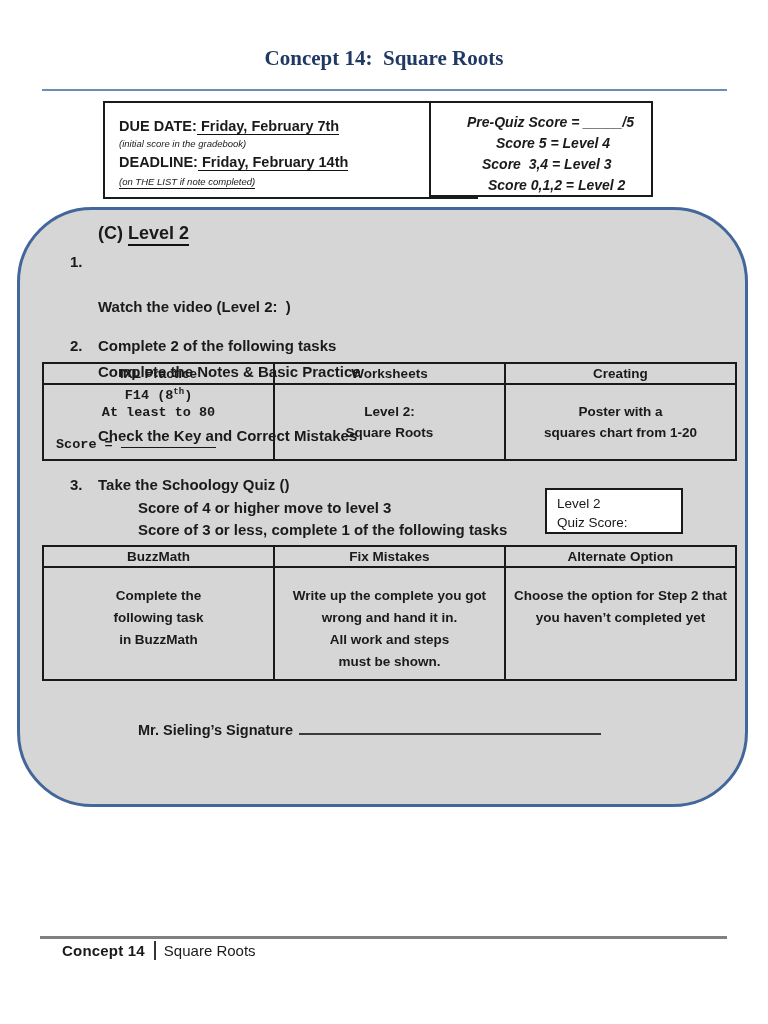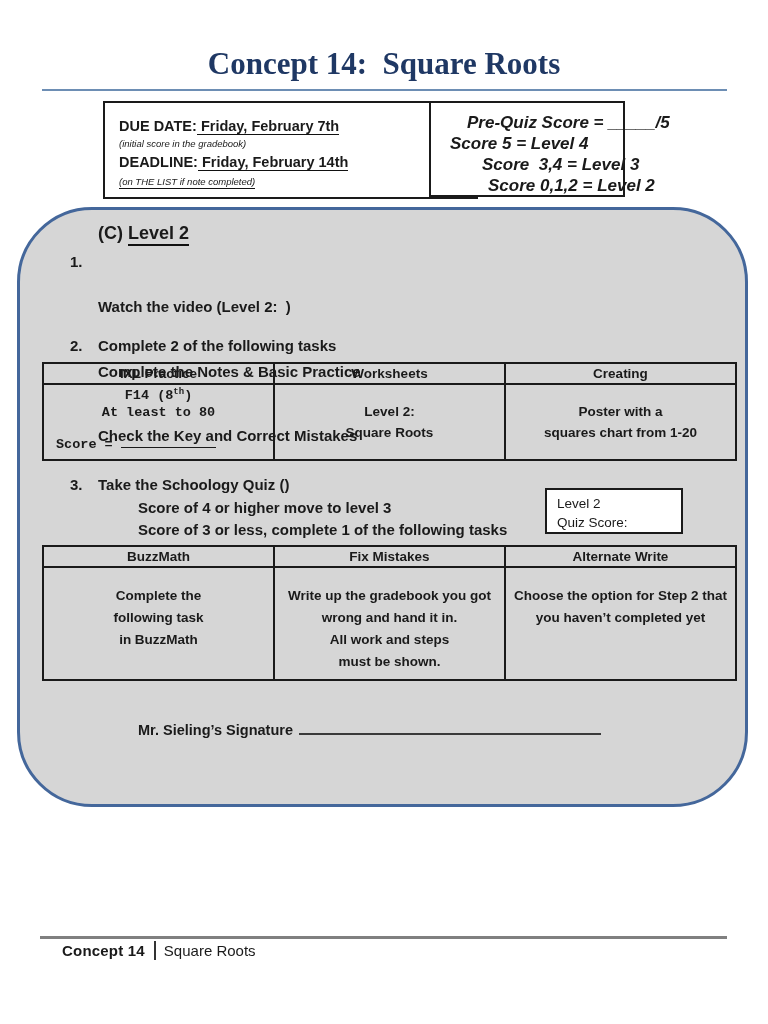--- a/index.html
+++ b/index.html
@@ -1,39 +1,39 @@
 <!DOCTYPE html>
 <html><head>
 <meta charset="utf-8">
 <style>
   html,body{margin:0;padding:0;background:#ffffff;}
   body{width:768px;height:1024px;font-family:"Liberation Sans",sans-serif;color:#1a1a1a;}
   .page{position:relative;width:768px;height:1024px;background:#ffffff;overflow:hidden;}
 
   
   .title{position:absolute;top:46px;left:0;width:768px;text-align:center;
-         font-family:"Liberation Serif",serif;font-weight:700;font-size:31px;
+         font-family:"Liberation Serif",serif;font-weight:700;font-size:21px;
          color:#1F3864;white-space:pre;}
   .title-rule{position:absolute;top:89px;left:42px;width:685px;height:2px;background:#6D8EB4;}
 
   
   .due-box{position:absolute;left:103px;top:101px;width:375px;height:98px;
            border:2px solid #1a1a1a;background:#fff;box-sizing:border-box;
            padding:15px 8px 17px 14px;}
   .due-main{font-size:14.5px;font-weight:700;line-height:17px;white-space:pre;}
   .u-val{border-bottom:1.6px solid #111;}
   .due-note{font-size:9.5px;font-style:italic;line-height:12px;margin:3px 0 4px 0;}
   .due-note.u2{border-bottom:1px solid #111;display:inline-block;margin-top:4px;font-style:italic;}
 
-  .prequiz-box{position:absolute;left:429px;top:101px;width:196px;height:96px;
+  .prequiz-box{position:absolute;left:429px;top:101px;width:224px;height:96px;
                border:2px solid #1a1a1a;background:#fff;box-sizing:border-box;
-               padding-top:9px;font-weight:700;font-style:italic;font-size:17px;}
+               padding-top:9px;font-weight:700;font-style:italic;font-size:14px;}
   .pq-line{line-height:21px;white-space:pre;}
   .pq-0{margin-left:36px;}
-  .pq-1{margin-left:19px;}
+  .pq-1{margin-left:65px;}
   .pq-2{margin-left:51px;}
   .pq-3{margin-left:57px;}
 
   
   .level-card{position:absolute;left:17px;top:207px;width:731px;height:600px;
               box-sizing:border-box;background:#D6D6D6;border:3px solid #44679B;
               border-radius:75px;}
   .card-abs{position:absolute;font-weight:700;font-size:15px;}
 
   .heading{left:78px;top:13px;font-size:18px;}
@@ -154,33 +154,33 @@
     <div class="quiz-box">
       <div>Level 2</div>
       <div>Quiz Score:</div>
     </div>
 
     <table class="grid t2">
       <tbody>
           <tr>
         <th>BuzzMath</th>
         <th>Fix Mistakes</th>
-        <th>Alternate Write</th>
+        <th>Alternate Option</th>
       </tr>
       <tr>
         <td>
           <div class="cell-lines">
             <div>Complete the</div>
             <div>following task</div>
             <div>in BuzzMath</div>
           </div>
         </td>
         <td>
           <div class="cell-lines">
-            <div>Write up the gradebook you got</div>
+            <div>Write up the complete you got</div>
             <div>wrong and hand it in.</div>
             <div>All work and steps</div>
             <div>must be shown.</div>
           </div>
         </td>
         <td>
           <div class="cell-lines">
             <div>Choose the option for Step 2 that</div>
             <div>you haven’t completed yet</div>
           </div>

